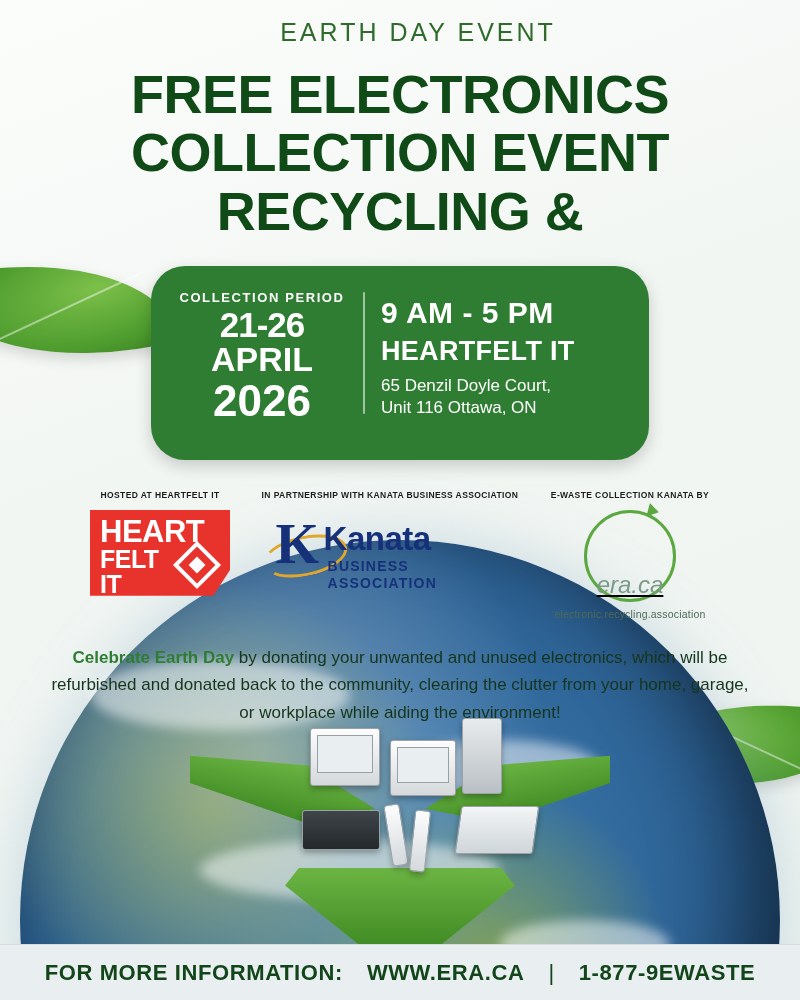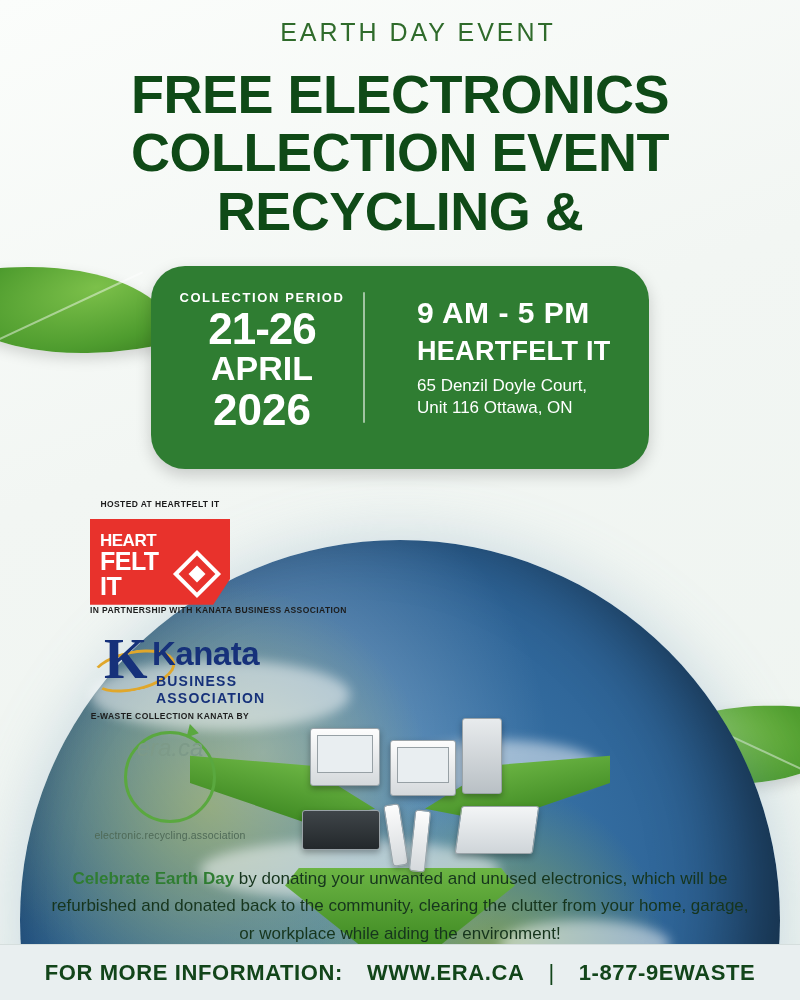--- a/index.html
+++ b/index.html
@@ -164,81 +164,80 @@
     text-align: center;
     padding-right: 12px;
   }
   .panel-left .cap {
     font-size: 13px;
     letter-spacing: 1.6px;
     font-weight: 700;
     margin: 8px 0 2px;
   }
   .panel-left .day {
-    font-size: 44px;
+    font-size: 35px;
     font-weight: 700;
     line-height: 1.0;
     letter-spacing: -1px;
   }
   .panel-left .mon {
     font-size: 34px;
     font-weight: 700;
     line-height: 1.05;
   }
   .panel-left .yr {
     font-size: 44px;
     font-weight: 700;
     line-height: 1.05;
   }
   .panel-div {
     width: 2px;
     background: rgba(255,255,255,.55);
     margin: 10px 16px 10px 0;
     border-radius: 2px;
   }
-  .panel-right { padding-top: 14px; margin-left: 36px; }
+  .panel-right { padding-top: 14px; }
   .panel-right .hours {
     font-size: 30px; font-weight: 700; letter-spacing: .5px;
   }
   .panel-right .org {
     font-size: 27px; font-weight: 700; margin-top: 6px; letter-spacing: .3px;
   }
   .panel-right .addr {
     font-size: 17px; margin-top: 8px; line-height: 1.28; font-weight: 400;
   }
 
   
   .partners {
     position: relative;
     margin: 30px auto 0;
     width: 620px;
     display: flex;
     justify-content: space-between;
     align-items: flex-start;
-    flex-direction: column;
   }
   .partner { text-align: center; }
   .partner .plabel {
     font-size: 8.5px;
     font-weight: 700;
     letter-spacing: .4px;
     color: #1c1c1c;
     margin-bottom: 10px;
     white-space: nowrap;
   }
   .logo-heartfelt {
     width: 140px; height: 86px;
     background: #e8322c;
     color: #fff;
     position: relative;
     clip-path: polygon(0 0, 100% 0, 100% 70%, 88% 100%, 0 100%);
     text-align: left;
     padding: 7px 8px 0 10px;
   }
-  .logo-heartfelt .l1 { font-size: 17px; font-weight: 700; line-height: .98; letter-spacing: -.5px; margin-top: 7px;}
+  .logo-heartfelt .l1 { font-size: 31px; font-weight: 700; line-height: .98; letter-spacing: -.5px;}
   .logo-heartfelt .l2 { font-size: 25px; font-weight: 700; line-height: .98; letter-spacing: -.5px;}
   .logo-heartfelt .l3 { font-size: 25px; font-weight: 700; line-height: .98; letter-spacing: -.5px;}
   .logo-heartfelt .diamond {
     position: absolute; right: 16px; bottom: 14px;
     width: 34px; height: 34px;
     border: 4px solid #fff;
     transform: rotate(45deg);
   }
   .logo-heartfelt .diamond:after {
     content:""; position:absolute; left:7px; top:7px; right:7px; bottom:7px;
@@ -276,22 +275,23 @@
   }
   .logo-era {
     width: 160px; height: 100px;
     position: relative;
   }
   .logo-era .circle {
     width: 92px; height: 92px;
     margin: 0 auto;
     border-radius: 50%;
     border: 3px solid #5aa83f;
-    display: flex; align-items: flex-start; justify-content: center;
-    position: relative;
+    display: flex; align-items: flex-end; justify-content: center;
+    position: relative;
+    text-decoration: underline;
   }
   .logo-era .circle:before {
     content: "";
     position: absolute; top: -9px; right: 14px;
     width: 0; height: 0;
     border-left: 11px solid #5aa83f;
     border-top: 7px solid transparent;
     border-bottom: 7px solid transparent;
     transform: rotate(14deg);
   }

